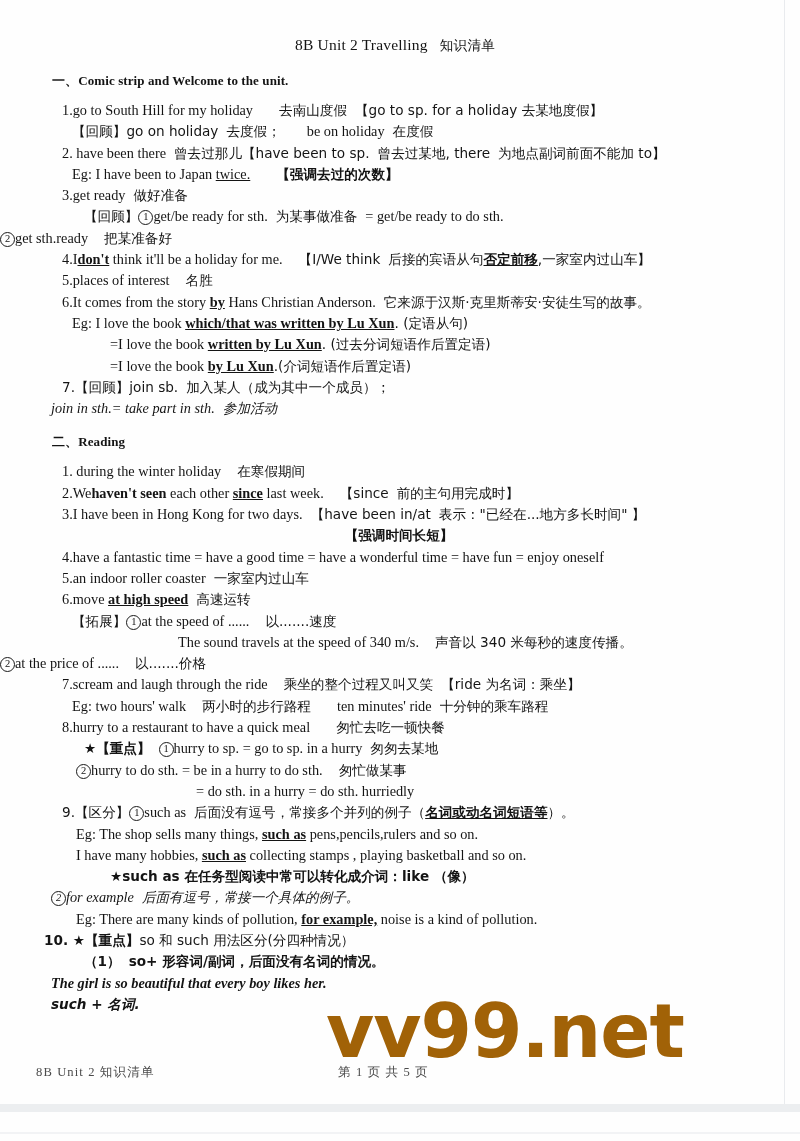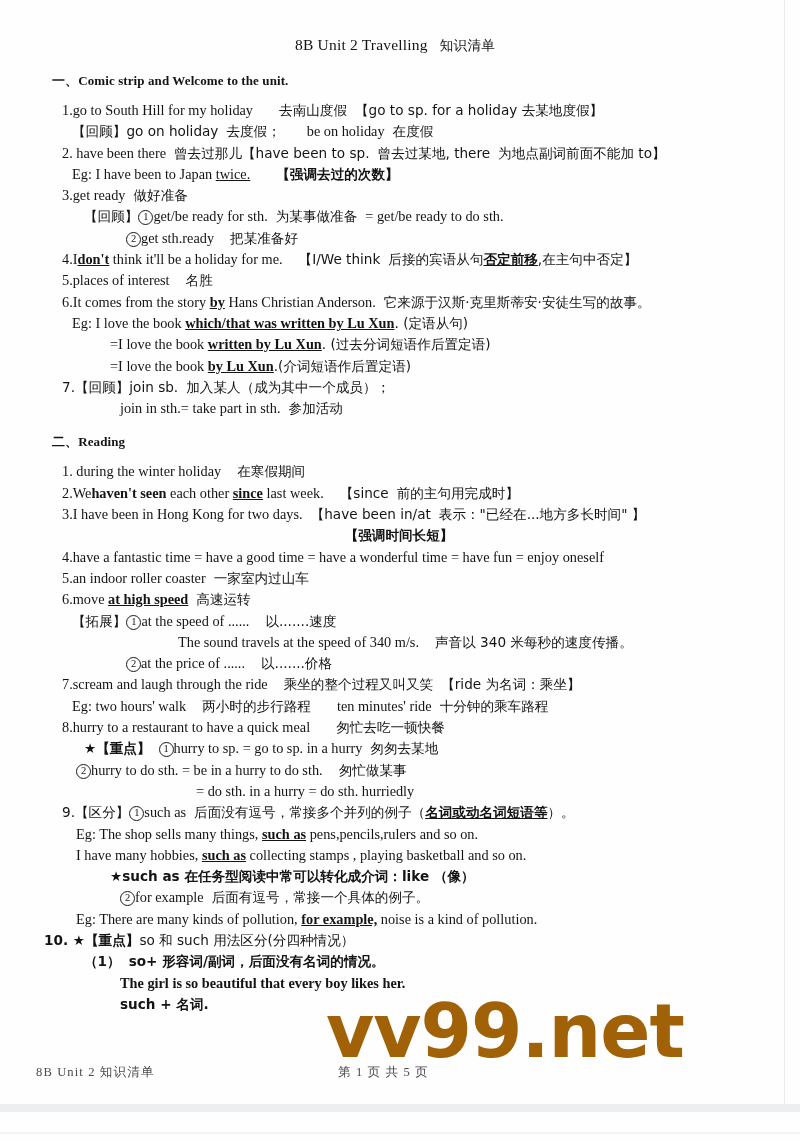--- a/index.html
+++ b/index.html
@@ -93,23 +93,23 @@
     margin: 0;
     padding: 0;
     white-space: nowrap;
   }
 
   
   .i0  { padding-left: 44px; }
   .i1  { padding-left: 62px; }
   .i2  { padding-left: 72px; }
   .i3  { padding-left: 84px; }
-  .i4  { padding-left: 120px; }
+  .i4  { padding-left: 51px; font-style: italic; }
   .i5  { padding-left: 110px; }
-  .i6  { padding-left: 126px; }
+  .i6  { }
   .i7  { padding-left: 76px; }
   .i9  { padding-left: 178px; }
   .i10 { padding-left: 196px; }
 
   .ctr { text-align: center; padding-left: 8px; }
 
   b, .b { font-weight: bold; }
   u, .u { text-decoration: underline; }
   .bu { font-weight: bold; text-decoration: underline; }
 
@@ -197,21 +197,21 @@
 
     <div class="ln i3">
       <span class="cn">【回顾】</span><span class="circ">1</span><span>get/be ready for sth.</span><span class="gapsm"></span><span class="cn">为某事做准备</span><span class="gapsm"></span><span>= get/be ready to do sth.</span>
     </div>
 
     <div class="ln i6">
       <span class="circ">2</span><span>get sth.ready</span><span class="gapmd"></span><span class="cn">把某准备好</span>
     </div>
 
     <div class="ln i1">
-      <span>4.I</span><span class="bu">don't</span> <span>think it'll be a holiday for me.</span><span class="gapmd"></span><span class="cn">【I/We think</span><span class="gapsm"></span><span class="cn">后接的宾语从句</span><span class="cn bu">否定前移</span><span class="cn">,在主句中否定】</span>
+      <span>4.I</span><span class="bu">don't</span> <span>think it'll be a holiday for me.</span><span class="gapmd"></span><span class="cn">【I/We think</span><span class="gapsm"></span><span class="cn">后接的宾语从句</span><span class="cn bu">否定前移</span><span class="cn">,一家室内过山车】</span>
     </div>
 
     <div class="ln i1">
       <span>5.places of interest</span><span class="gapmd"></span><span class="cn">名胜</span>
     </div>
 
     <div class="ln i1">
       <span>6.It comes from the story</span> <span class="bu">by</span> <span>Hans Christian Anderson.</span><span class="gapsm"></span><span class="cn">它来源于汉斯·克里斯蒂安·安徒生写的故事。</span>
     </div>
 

